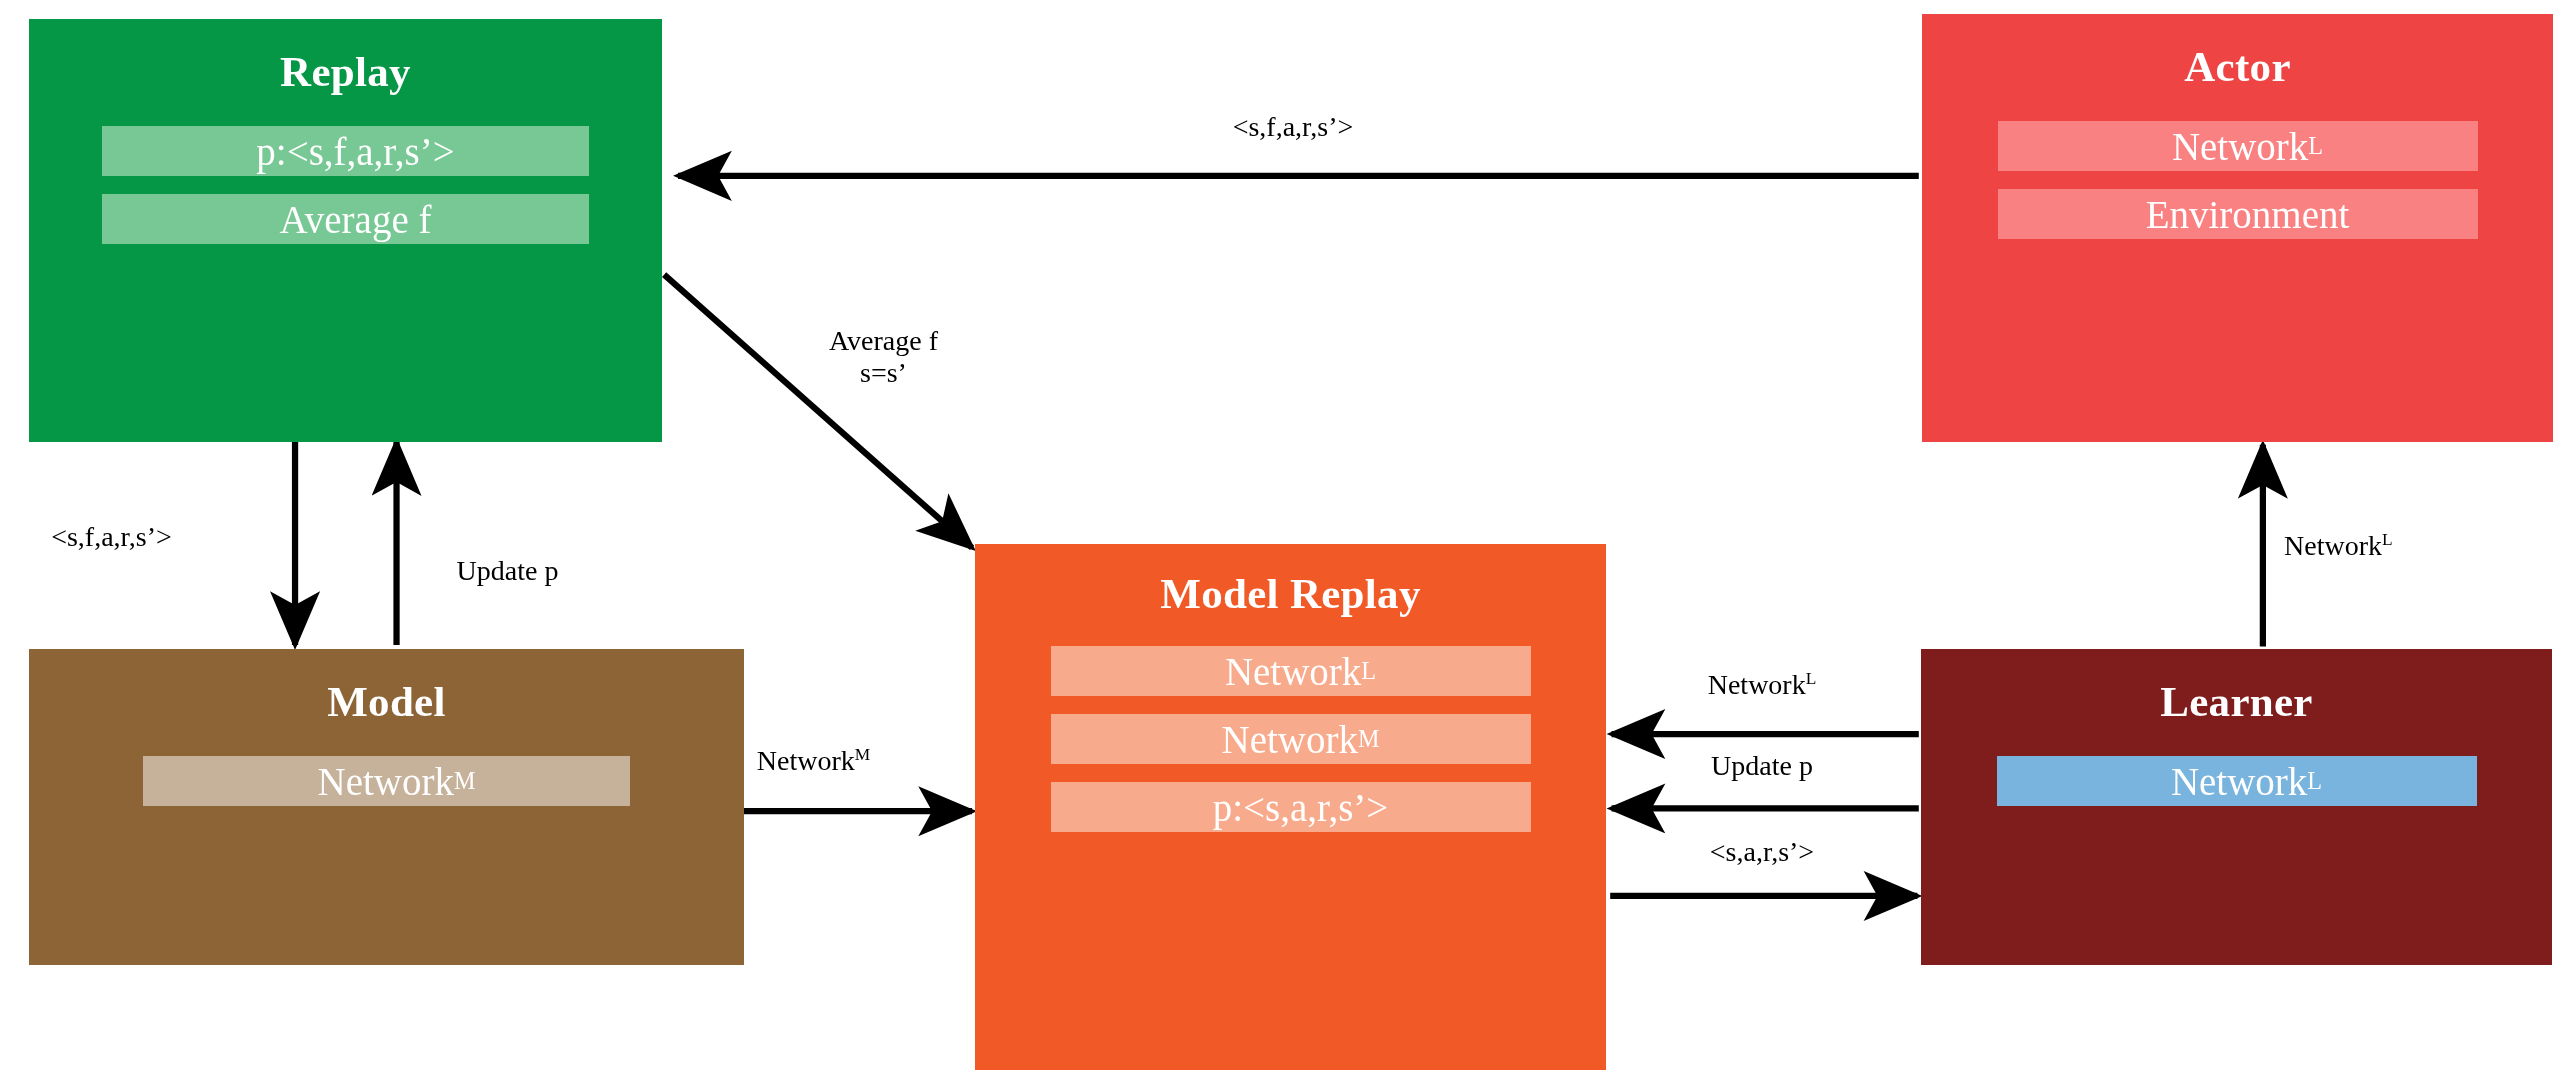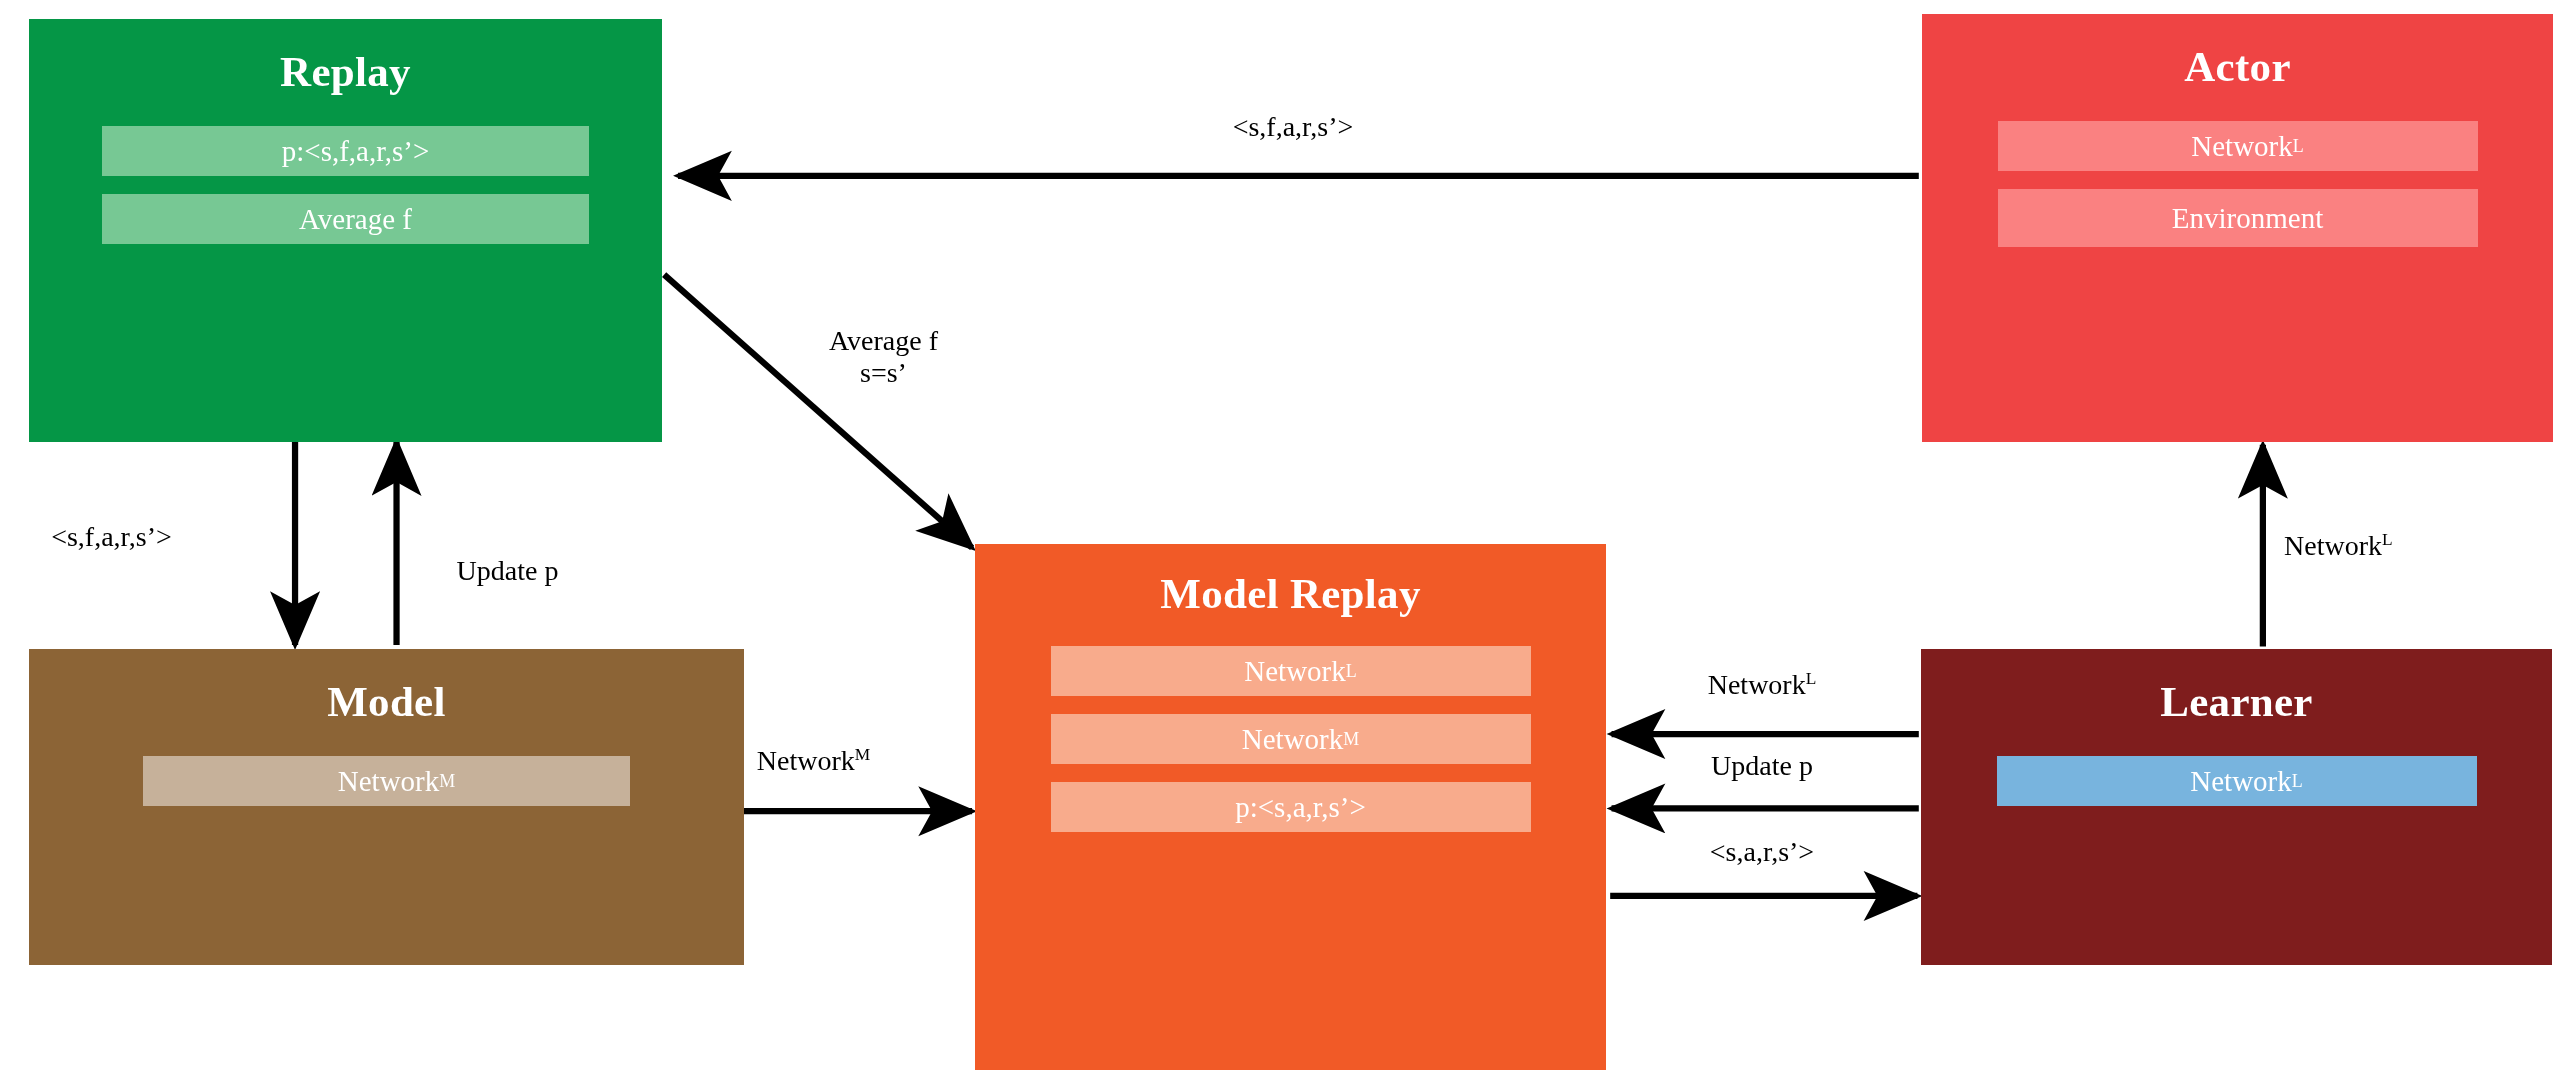--- a/index.html
+++ b/index.html
@@ -40,21 +40,21 @@
     line-height: 1;
     letter-spacing: 0.3px;
     white-space: nowrap;
   }
   .slot {
     box-sizing: border-box;
     display: flex;
     align-items: center;
     justify-content: center;
     font-family: "Liberation Serif", "DejaVu Serif", serif;
-    font-size: 29px;
+    font-size: 39px;
     color: #ffffff;
     white-space: nowrap;
     padding-left: 20px;
   }
   .slot sup {
     font-size: 0.62em;
     vertical-align: super;
     line-height: 0;
   }
   .edge-label {
@@ -112,21 +112,21 @@
       <span>Average f</span>
     </div>
   </div>
 
   <div class="node-box" style="left:1922px; top:14px; width:631px; height:428px; padding-top:31px; background:#ef4444;">
     <div class="node-title">Actor</div>
     <div class="slot" style="background:#fa8181; width:480px; height:50px; margin-top:33px;">
       <span>Network</span>
         <sup>L</sup>
     </div>
-    <div class="slot" style="background:#fa8181; width:480px; height:58px; margin-top:18px;">
+    <div class="slot" style="background:#fa8181; width:480px; height:50px; margin-top:18px;">
       <span>Environment</span>
     </div>
   </div>
 
   <div class="node-box" style="left:29px; top:649px; width:715px; height:316px; padding-top:31px; background:#8c6436;">
     <div class="node-title">Model</div>
     <div class="slot" style="background:#c6b19a; width:487px; height:50px; margin-top:33px;">
       <span>Network</span>
         <sup>M</sup>
     </div>

